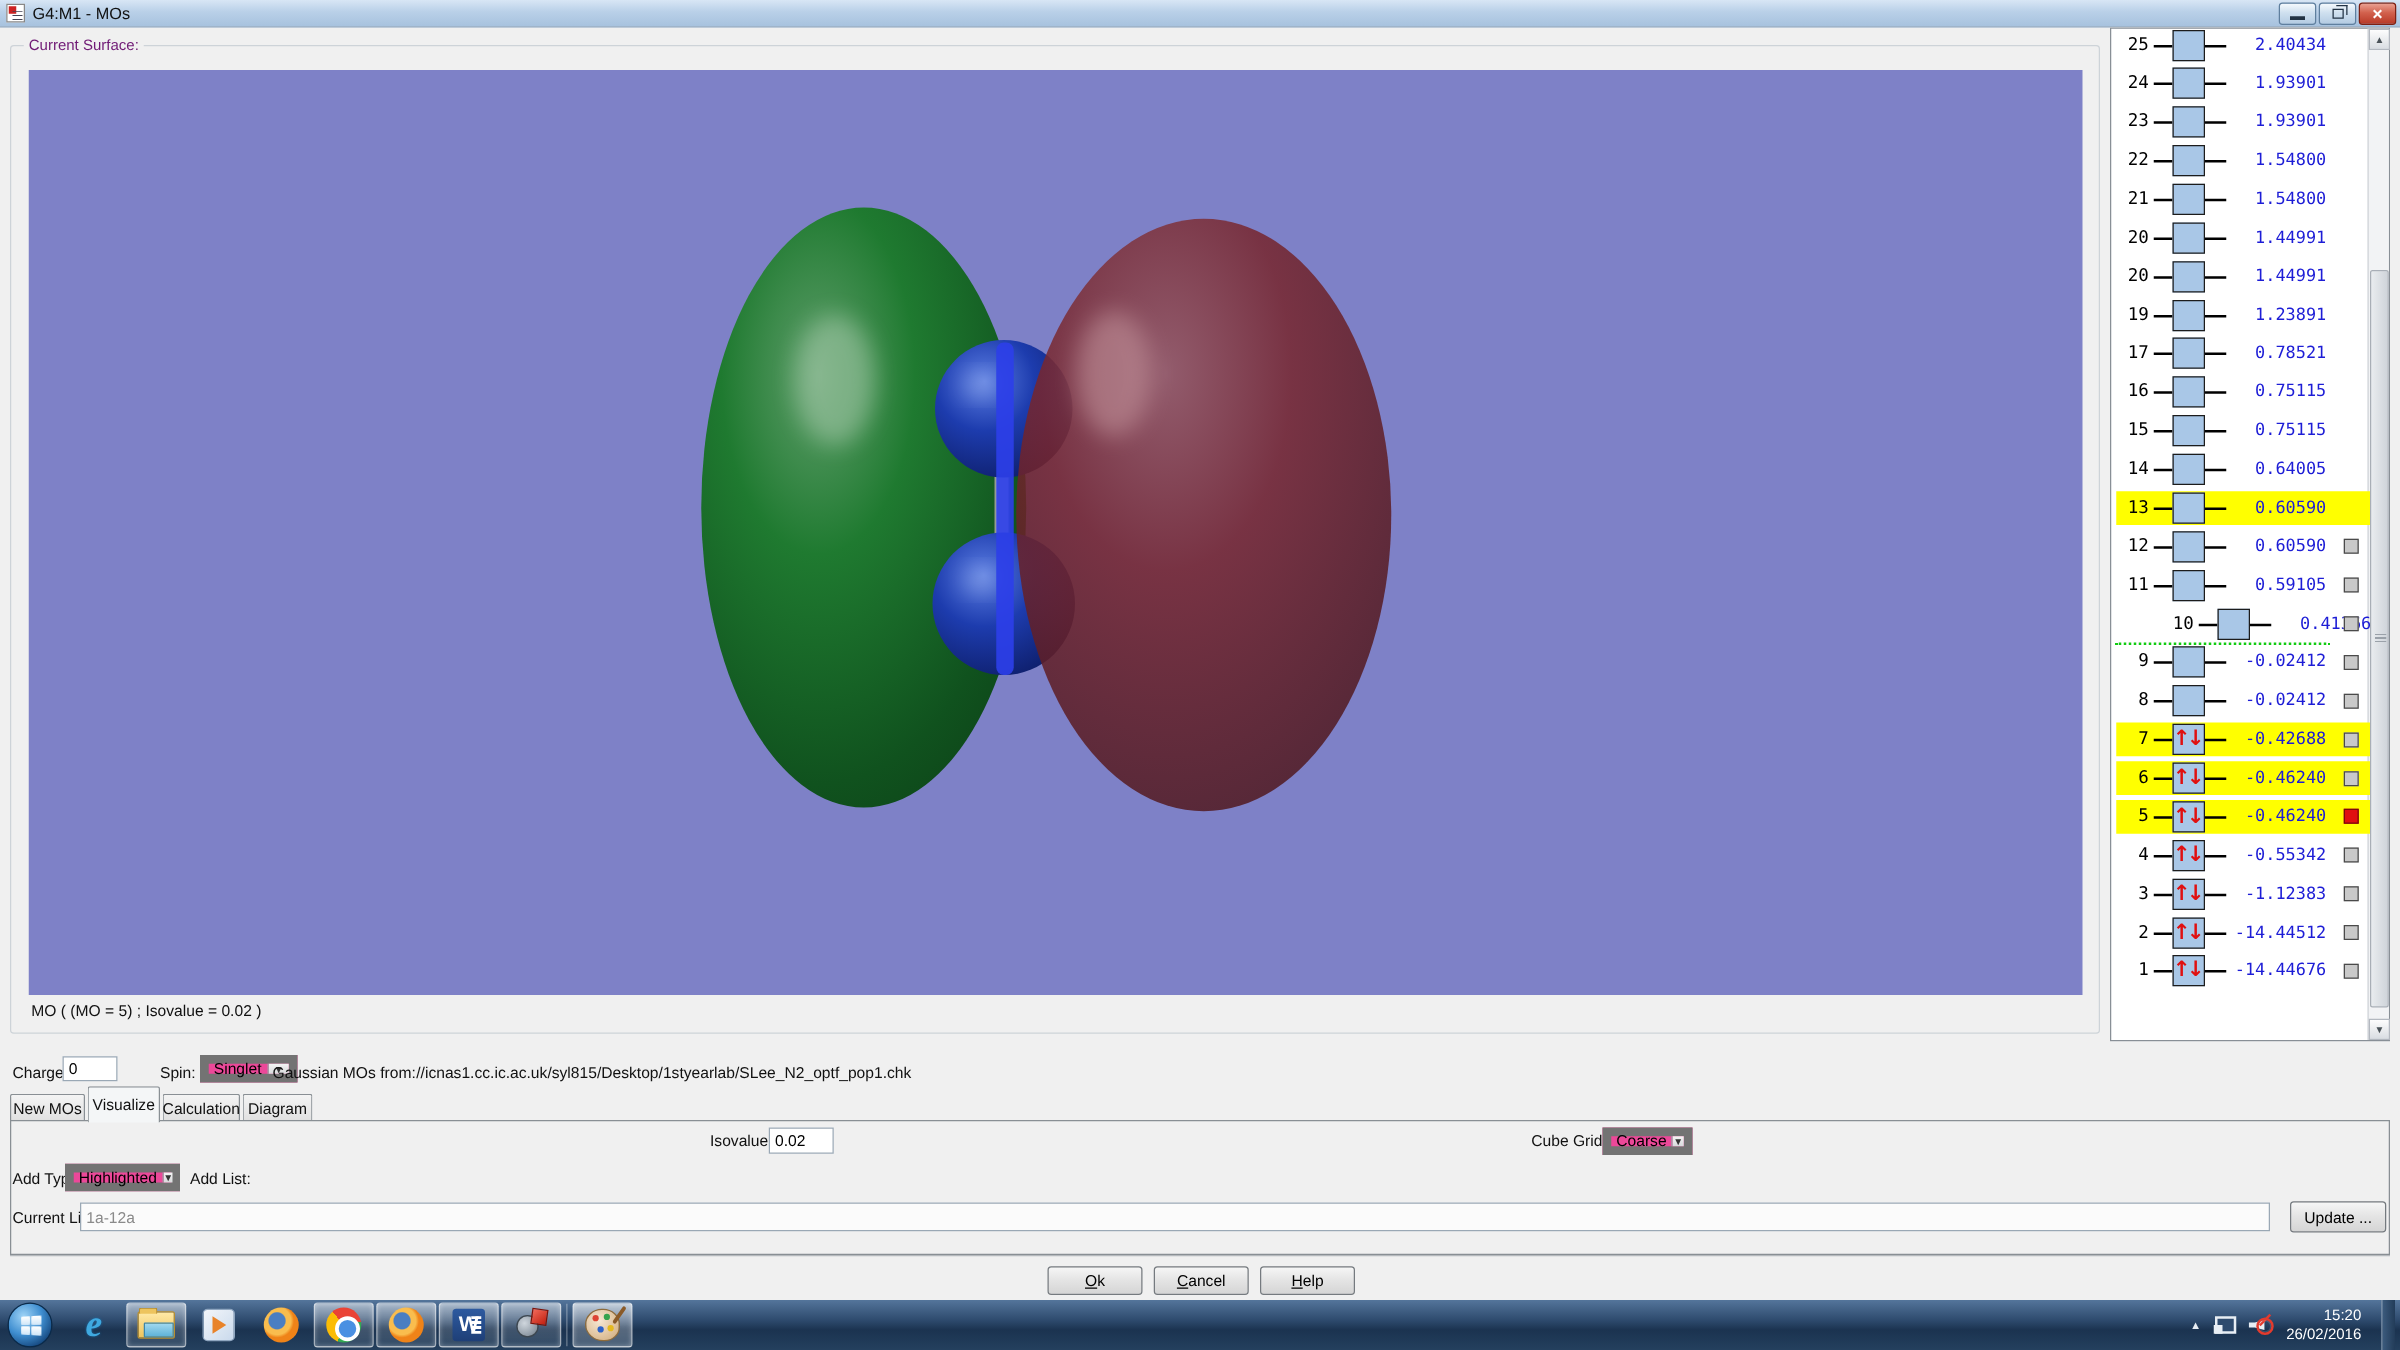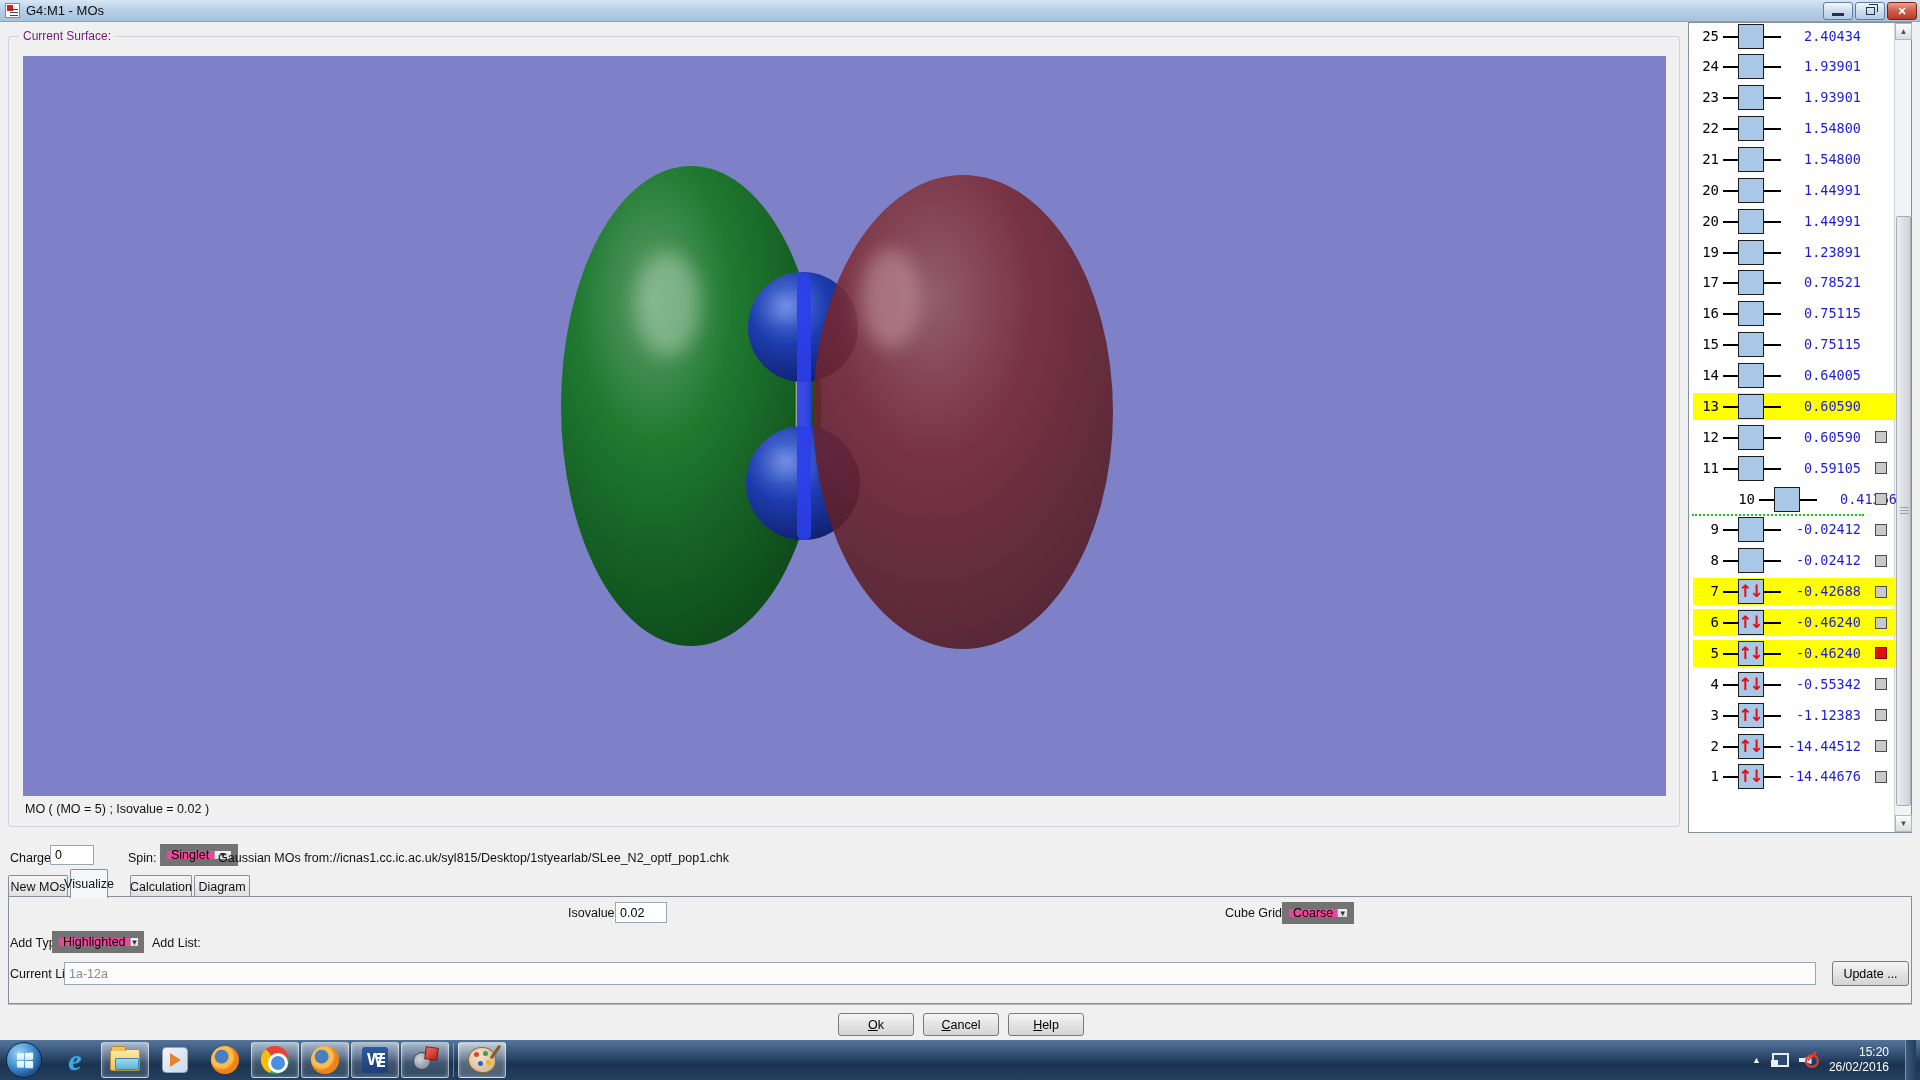--- a/index.html
+++ b/index.html
@@ -427,21 +427,21 @@
   <div class="field-label" style="left:128px; top:851px;">Spin:</div>
   <div class="combo" style="left:160px; top:844px; width:78px; height:22px;">
     <span class="val">Singlet</span>
       <span class="drop">▼</span>
   </div>
   <div class="field-label" style="left:218px; top:851px;">Gaussian MOs from:</div>
   <div class="field-label" style="left:333px; top:851px;">//icnas1.cc.ic.ac.uk/syl815/Desktop/1styearlab/SLee_N2_optf_pop1.chk</div>
 
   <div id="tabbar">
       <div class="tab" style="left: 8px; width: 60px;">New MOs</div>
-      <div class="tab active" style="left: 70px; width: 38px; text-align: center;">Visualize</div>
+      <div class="tab active" style="left: 70px; width: 58px; text-align: center;">Visualize</div>
       <div class="tab" style="left: 130px; width: 62px;">Calculation</div>
       <div class="tab" style="left: 194px; width: 56px;">Diagram</div>
     </div>
   <div class="tabpage"></div>
 
   <div class="field-label" style="left:568px; top:906px; z-index:6;">Isovalue:</div>
   <input class="textbox" style="left: 615px; top: 902px; width: 52px; height: 21px; z-index: 6;" value="0.02">
   <div class="field-label" style="left:1225px; top:906px; z-index:6;">Cube Grid:</div>
   <div class="combo" style="left:1282px; top:902px; width:72px; height:22px; z-index:6;">
     <span class="val">Coarse</span>

